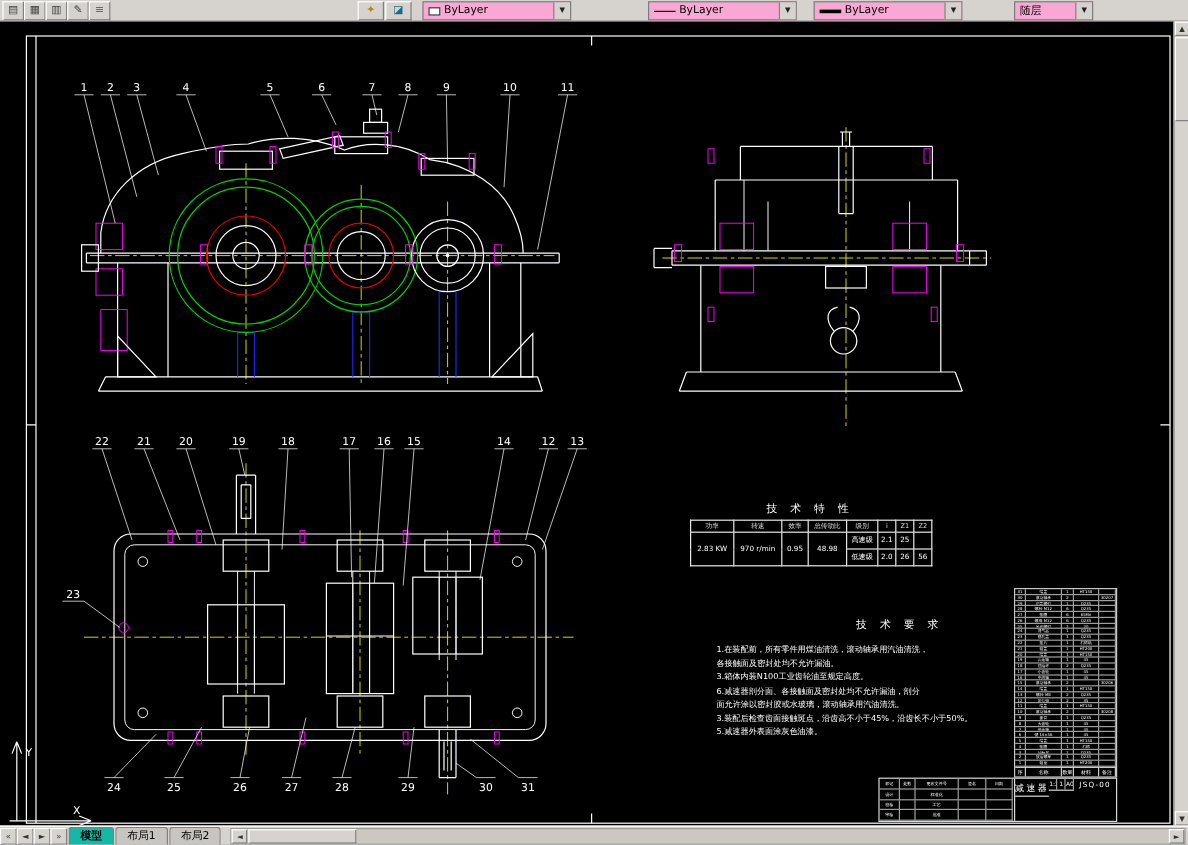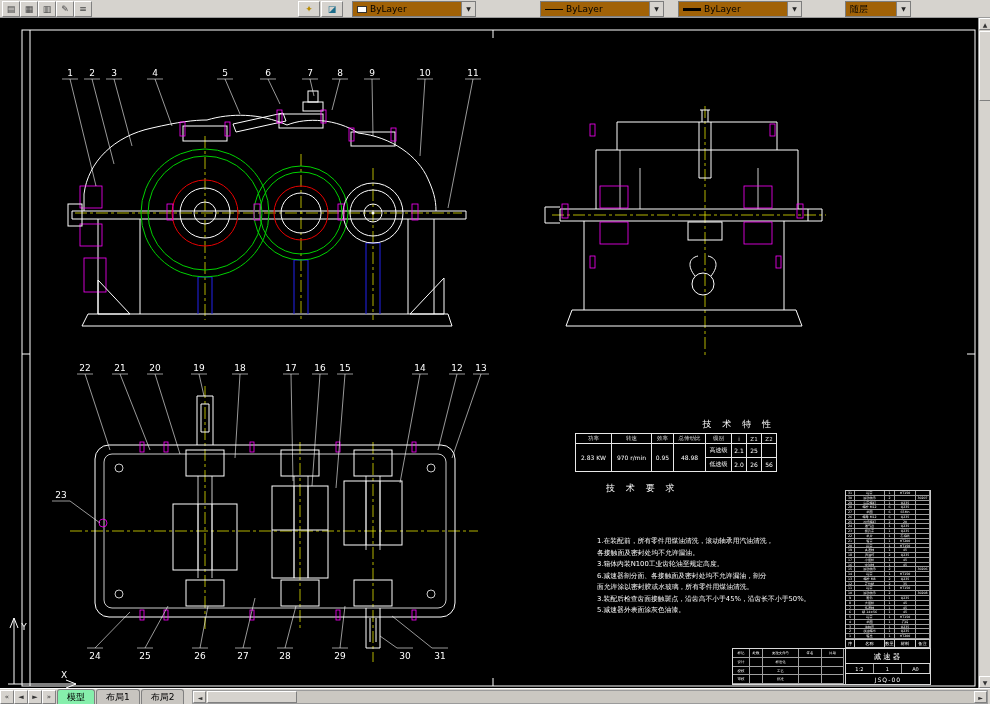--- a/index.html
+++ b/index.html
@@ -3,81 +3,81 @@
 <meta charset="utf-8">
 <style>
   *{margin:0;padding:0;box-sizing:border-box;font-family:"DejaVu Sans",sans-serif}
   html,body{background:#777}
   .app{position:relative;width:990px;height:704px;background:#d6d3ce;overflow:hidden}
 
   
   .toolbar{position:absolute;top:0;left:0;width:990px;height:18px;background:#d6d3ce;border-bottom:1px solid #9b9b9b}
   .tb-btn{position:absolute;top:1px;width:18px;height:16px;font-size:9px;line-height:15px;text-align:center;color:#444;
           border-top:1px solid #fff;border-left:1px solid #fff;border-right:1px solid #808080;border-bottom:1px solid #808080;background:#d6d3ce}
-  .dd{position:absolute;top:1px;height:16px;background:#a16207;border:1px solid #7d7d7d;font-size:9px;color:#000;
+  .dd{position:absolute;top:1px;height:16px;background:#f9a8d4;border:1px solid #7d7d7d;font-size:9px;color:#000;
       display:flex;align-items:center;padding-left:4px}
   .dd .swatch{width:10px;height:7px;border:1px solid #333;margin-right:3px;background:#fff}
   .dd .lt{width:18px;height:1px;background:#000;margin-right:3px}
   .dd .arrow{position:absolute;right:0;top:0;width:14px;height:14px;background:#d6d3ce;border-left:1px solid #808080;
              font-size:6px;line-height:14px;text-align:center;color:#222}
 
   
   .canvas{position:absolute;top:18px;left:0;width:978px;height:670px;background:#000}
   svg text.co{fill:#fff;font-size:9px;text-anchor:middle;font-family:"DejaVu Sans",sans-serif}
   .cl{stroke:#ffff00;stroke-width:.7;stroke-dasharray:12 3 3 3;fill:none}
   .w{stroke:#ffffff;stroke-width:1;fill:none}
   .w2{stroke:#ffffff;stroke-width:.8;fill:none}
   .g{stroke:#00d200;stroke-width:1;fill:none}
   .r{stroke:#e80000;stroke-width:1;fill:none}
   .b{stroke:#2222ee;stroke-width:1;fill:none}
   .m{stroke:#ff00ff;stroke-width:.8;fill:none}
   .ldr{stroke:#fff;stroke-width:.6;fill:none}
 
   
   .ovl{position:absolute;color:#fff}
-  .tech-title{left:575px;top:418px;width:200px;text-align:right;font-size:9px;letter-spacing:4px}
+  .tech-title{left:575px;top:418px;width:200px;text-align:center;font-size:9px;letter-spacing:4px}
   .tech-table{position:absolute;left:575px;top:433px;border-collapse:collapse;table-layout:fixed}
   .tech-table td{border:1px solid #e8e8e8;color:#fff;font-size:6px;text-align:center;padding:0;height:14px;overflow:hidden;white-space:nowrap}
   .tech-table td.th{font-size:5.5px;height:10px;color:#ddd}
-  .req-title{left:606px;top:482px;width:180px;text-align:left;font-size:9px;letter-spacing:4px}
+  .req-title{left:606px;top:514px;width:180px;text-align:right;font-size:9px;letter-spacing:4px}
   .req-lines{left:597px;top:536px;width:220px}
   .tr-line{font-size:6.8px;line-height:11.5px;color:#fff;white-space:nowrap;overflow:hidden}
 
   
   .bom{left:845px;top:490px;width:86px;height:158px;border:1px solid #c8c8c8;display:grid;
        grid-template-columns:9px 30px 10px 21px 14px;grid-template-rows:repeat(31,1fr) 8px;background:transparent}
   .bom-cell{border-right:1px solid #9f9f9f;border-bottom:1px solid #9f9f9f;font-size:3.2px;line-height:1.4;
             color:#fff;overflow:hidden;white-space:nowrap;text-align:center}
   .bom-hcell{border-right:1px solid #c8c8c8;border-top:1px solid #c8c8c8;font-size:4.2px;line-height:7px;color:#fff;text-align:center;overflow:hidden}
 
   
   .tbk{left:732px;top:648px;width:199px;height:37px;border:1px solid #d8d8d8;display:flex}
   .tbk-left{width:113px;height:100%;display:grid;grid-template-columns:17px 13px 36px 23px 22px;grid-template-rows:repeat(4,1fr)}
   .tbk-cell{border-right:1px solid #9f9f9f;border-bottom:1px solid #9f9f9f;font-size:3.4px;line-height:8px;color:#fff;text-align:center;overflow:hidden}
-  .tbk-right{width:86px;height:100%;border-left:1px solid #d8d8d8;display:flex;flex-direction:column}
+  .tbk-right{width:86px;height:100%;border-left:1px solid #d8d8d8;display:flex;flex-direction:row}
   .tbk-name{height:15px;border-bottom:1px solid #d8d8d8;color:#fff;font-size:7.5px;line-height:15px;text-align:center;letter-spacing:2px}
   .tbk-mid{height:10px;border-bottom:1px solid #d8d8d8;display:flex}
   .tbk-mid span{flex:1;border-right:1px solid #9f9f9f;color:#fff;font-size:5px;line-height:10px;text-align:center;overflow:hidden}
   .tbk-code{flex:1;color:#fff;font-size:6px;line-height:11px;text-align:center;letter-spacing:1px}
 
   
   .vscroll{position:absolute;right:0;top:18px;width:12px;height:670px;background:#d6d3ce;border-left:1px solid #9b9b9b}
   .vs-btn{width:12px;height:12px;font-size:6px;line-height:11px;text-align:center;color:#333;background:#d6d3ce;
           border-top:1px solid #fff;border-left:1px solid #fff;border-right:1px solid #808080;border-bottom:1px solid #808080}
   .vs-thumb{position:absolute;top:13px;left:0;width:12px;height:70px;background:#d6d3ce;
             border-top:1px solid #fff;border-left:1px solid #fff;border-right:1px solid #808080;border-bottom:1px solid #808080}
   .vs-down{position:absolute;bottom:0}
 
   
   .tabbar{position:absolute;bottom:0;left:0;width:990px;height:16px;background:#d6d3ce;border-top:1px solid #fff;display:flex;align-items:flex-end}
   .nav-btn{width:14px;height:14px;font-size:7px;line-height:13px;text-align:center;color:#333;background:#d6d3ce;
            border-top:1px solid #fff;border-left:1px solid #fff;border-right:1px solid #808080;border-bottom:1px solid #808080;margin-top:1px}
   .tab{height:15px;padding:0 9px;font-size:9px;line-height:14px;color:#000;background:#c8c5c0;
        border:1px solid #808080;border-bottom:none;border-radius:3px 3px 0 0;margin-left:1px;white-space:nowrap}
-  .tab.active{background:#86efac;font-weight:normal}
+  .tab.active{background:#14b8a6;font-weight:bold}
   .hscroll{flex:1;height:14px;margin:1px 2px 0 8px;background:#cbc8c2;border:1px solid #9b9b9b;position:relative;display:flex;align-items:center}
   .hs-btn{width:13px;height:12px;font-size:6px;line-height:11px;text-align:center;color:#333;background:#d6d3ce;
           border-top:1px solid #fff;border-left:1px solid #fff;border-right:1px solid #808080;border-bottom:1px solid #808080}
   .hs-thumb{position:absolute;left:14px;top:0;width:90px;height:12px;background:#d6d3ce;
             border-top:1px solid #fff;border-left:1px solid #fff;border-right:1px solid #808080;border-bottom:1px solid #808080}
   .hs-right{position:absolute;right:0}
 </style>
 </head>
 <body>
 
@@ -331,21 +331,21 @@
     </tr>
   </tbody>
     </table>
 
   <div class="ovl req-title">技 术 要 求</div>
   <div class="ovl req-lines" id="tech-req-lines">
       <div class="tr-line">1.在装配前，所有零件用煤油清洗，滚动轴承用汽油清洗，</div>
       <div class="tr-line">  各接触面及密封处均不允许漏油。</div>
       <div class="tr-line">3.箱体内装N100工业齿轮油至规定高度。</div>
       <div class="tr-line">6.减速器剖分面、各接触面及密封处均不允许漏油，剖分</div>
-      <div class="tr-line">  面允许涂以密封胶或水玻璃，所有零件用煤油清洗。</div>
+      <div class="tr-line">  面允许涂以密封胶或水玻璃，滚动轴承用汽油清洗。</div>
       <div class="tr-line">3.装配后检查齿面接触斑点，沿齿高不小于45%，沿齿长不小于50%。</div>
       <div class="tr-line">5.减速器外表面涂灰色油漆。</div>
     </div>
 
   <div class="ovl bom" id="bom-grid">
       <div class="bom-cell">31</div>
       <div class="bom-cell">端盖</div>
       <div class="bom-cell">1</div>
       <div class="bom-cell">HT150</div>
       <div class="bom-cell"></div>

